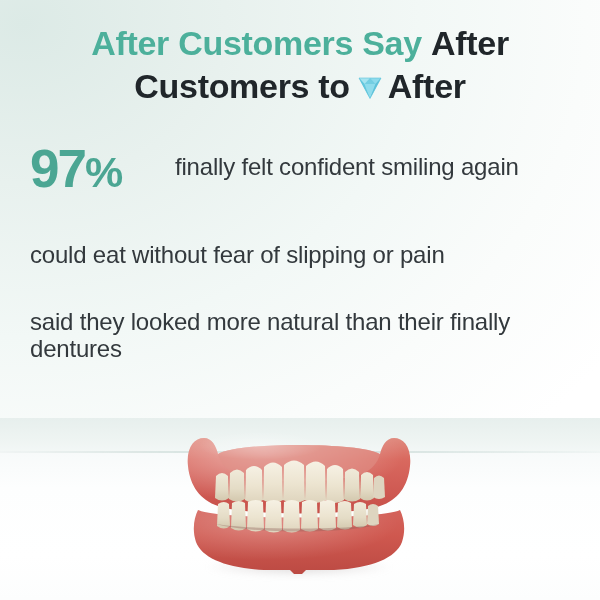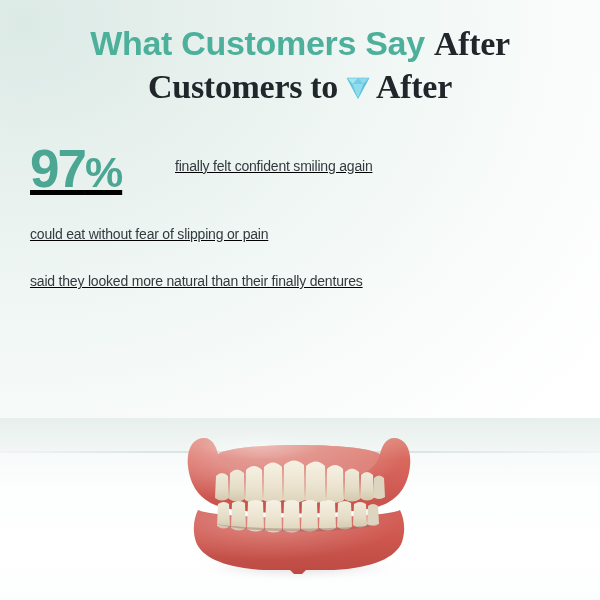--- a/index.html
+++ b/index.html
@@ -20,53 +20,53 @@
     text-align:center;
     font-weight:bold;
     font-size:34px;
     line-height:43px;
     letter-spacing:-0.3px;
     color:#212121;
     white-space:nowrap;
   }
   .hl-line{display:block;}
   .hl-teal{color:#4cb09b;}
-  .hl-dark{color:#20262a;font-family:Liberation Serif, serif;}
+  .hl-dark{color:#20262a;}
   .gem{
     display:inline-block;vertical-align:-2px;
     width:30px;height:24px;margin:0 3px 0 5px;
   }
   
   .stats{
-    position:absolute;left:0;right:0;top:140px;text-decoration:underline;
+    position:absolute;left:0;right:0;top:140px;
   }
   .stat-row{
     display:flex;align-items:flex-start;
     padding:0 26px 0 30px;
     margin-bottom:14px;
   }
   .stat-pct{
     flex:0 0 145px;
     color:#4ba693;
     font-weight:bold;
     font-size:53px;
     line-height:58px;
     letter-spacing:-2px;
     white-space:nowrap;
   }
   .stat-pct .sym{font-size:43px;letter-spacing:-1px;}
   .stat-text{
     flex:1 1 auto;
     color:#33393d;
-    font-size:14px;
+    font-size:24px;
     line-height:27px;
     letter-spacing:-0.2px;
     padding-top:13px;
   }
-  .r2 .stat-text,.r3 .stat-text{padding-top:6px;}
+  .r2 .stat-text,.r3 .stat-text{padding-top:6px;margin-top:20px;}
   
   .photo{
     position:absolute;left:0;right:0;bottom:0;height:182px;
     overflow:hidden;
   }
   .backwall{
     position:absolute;left:0;right:0;top:0;height:36px;
     background:linear-gradient(180deg,#e7efed 0%,#eef4f2 60%,#f4f8f7 100%);
   }
   .tabletop{
@@ -93,21 +93,21 @@
     pointer-events:none;
   }
 </style>
 </head>
 <body>
 
 <div id="poster">
 
   <div class="headline">
     <span class="hl-line">
-      <span class="hl-teal">What Customers Say</span><span>&nbsp;</span><span class="hl-dark">After</span>
+      <span class="hl-teal">After Customers Say</span><span>&nbsp;</span><span class="hl-dark">After</span>
     </span>
     <span class="hl-line">
       <span class="hl-dark">Customers to</span><span class="gem"><svg class="gemsvg" viewBox="0 0 60 48" width="30" height="24" xmlns="http://www.w3.org/2000/svg">
             <polygon points="8,4 52,4 30,45" fill="#73cee2"></polygon>
             <polygon points="8,4 30,4 19,16" fill="#a6e4f0"></polygon>
             <polygon points="30,4 52,4 41,16" fill="#8ddbec"></polygon>
             <polygon points="8,4 19,16 30,45" fill="#63c7dd"></polygon>
             <polygon points="19,16 41,16 30,45" fill="#8fdcec"></polygon>
             <polygon points="41,16 52,4 30,45" fill="#5dc0d8"></polygon>
             <polygon points="8,4 52,4 30,45" fill="none" stroke="#5bc2da" stroke-width="1.2" stroke-linejoin="round"></polygon>

